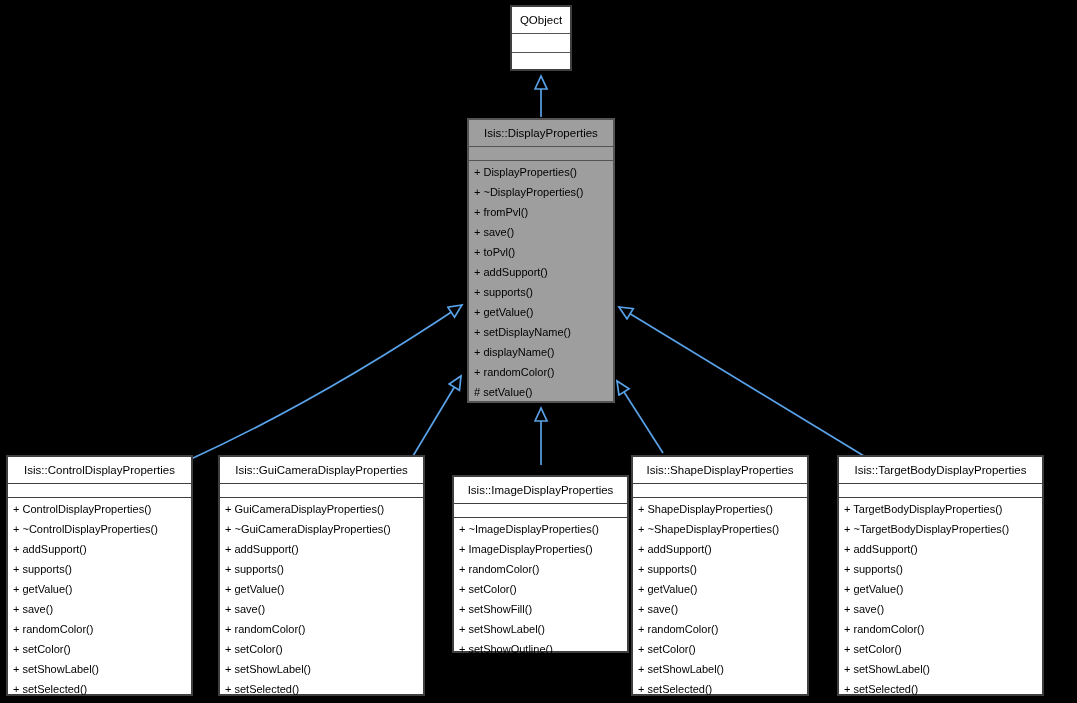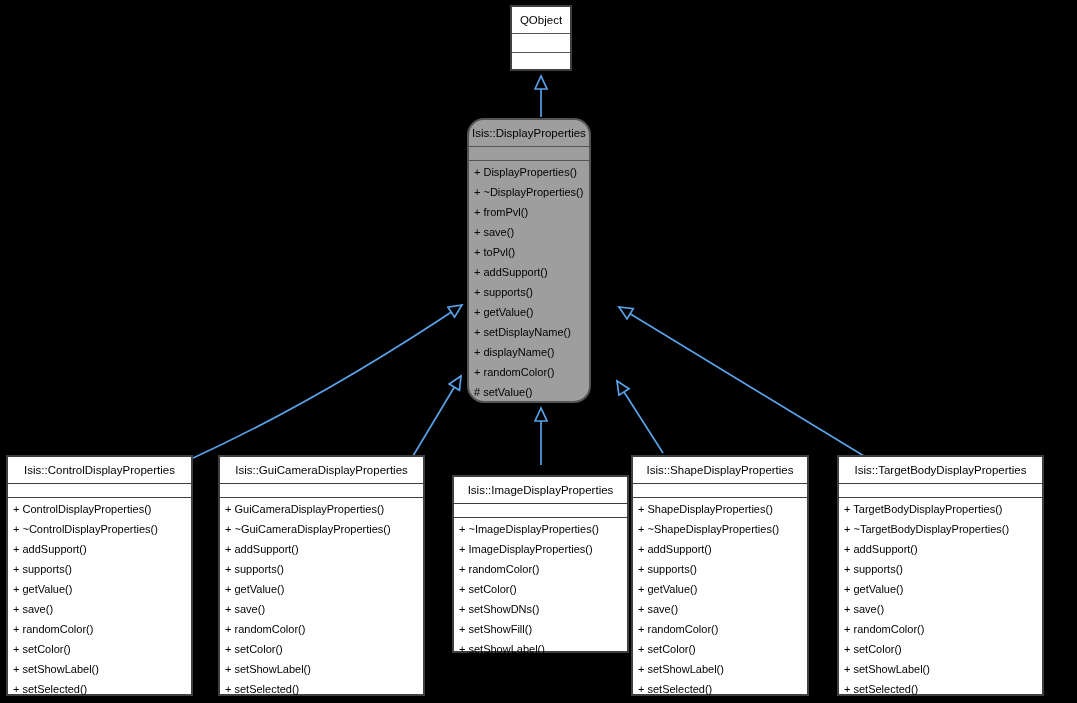--- a/index.html
+++ b/index.html
@@ -88,21 +88,21 @@
       <path d="M864,456 L619,307" marker-end="url(#inh)"></path>
     </g>
   </svg>
 
   <div class="uml-class" style="left:510px; top:5px; width:62px; height:66px;">
     <div class="uml-title" style="border-color:#545454;">QObject</div>
     <div class="uml-compartment"></div>
     <div class="uml-compartment"></div>
   </div>
 
-  <div class="uml-class gray" style="left:467px; top:118px; width:124px; height:285px;border-radius:17px;">
+  <div class="uml-class gray" style="left:467px; top:118px; width:148px; height:285px;">
     <div class="uml-title">Isis::DisplayProperties</div>
     <div class="uml-empty"></div>
     <div class="uml-methods">
         <div class="uml-method">+ DisplayProperties()</div>
         <div class="uml-method">+ ~DisplayProperties()</div>
         <div class="uml-method">+ fromPvl()</div>
         <div class="uml-method">+ save()</div>
         <div class="uml-method">+ toPvl()</div>
         <div class="uml-method">+ addSupport()</div>
         <div class="uml-method">+ supports()</div>
@@ -149,21 +149,20 @@
   </div>
 
   <div class="uml-class" style="left:452px; top:475px; width:177px; height:178px;">
     <div class="uml-title">Isis::ImageDisplayProperties</div>
     <div class="uml-empty"></div>
     <div class="uml-methods">
         <div class="uml-method">+ ~ImageDisplayProperties()</div>
         <div class="uml-method">+ ImageDisplayProperties()</div>
         <div class="uml-method">+ randomColor()</div>
         <div class="uml-method">+ setColor()</div>
-        <div class="uml-method">+ setShowDNs()</div>
         <div class="uml-method">+ setShowFill()</div>
         <div class="uml-method">+ setShowLabel()</div>
         <div class="uml-method">+ setShowOutline()</div>
         <div class="uml-method">+ setSelected()</div>
       </div>
   </div>
 
   <div class="uml-class" style="left:631px; top:455px; width:178px; height:241px;">
     <div class="uml-title">Isis::ShapeDisplayProperties</div>
     <div class="uml-empty"></div>

